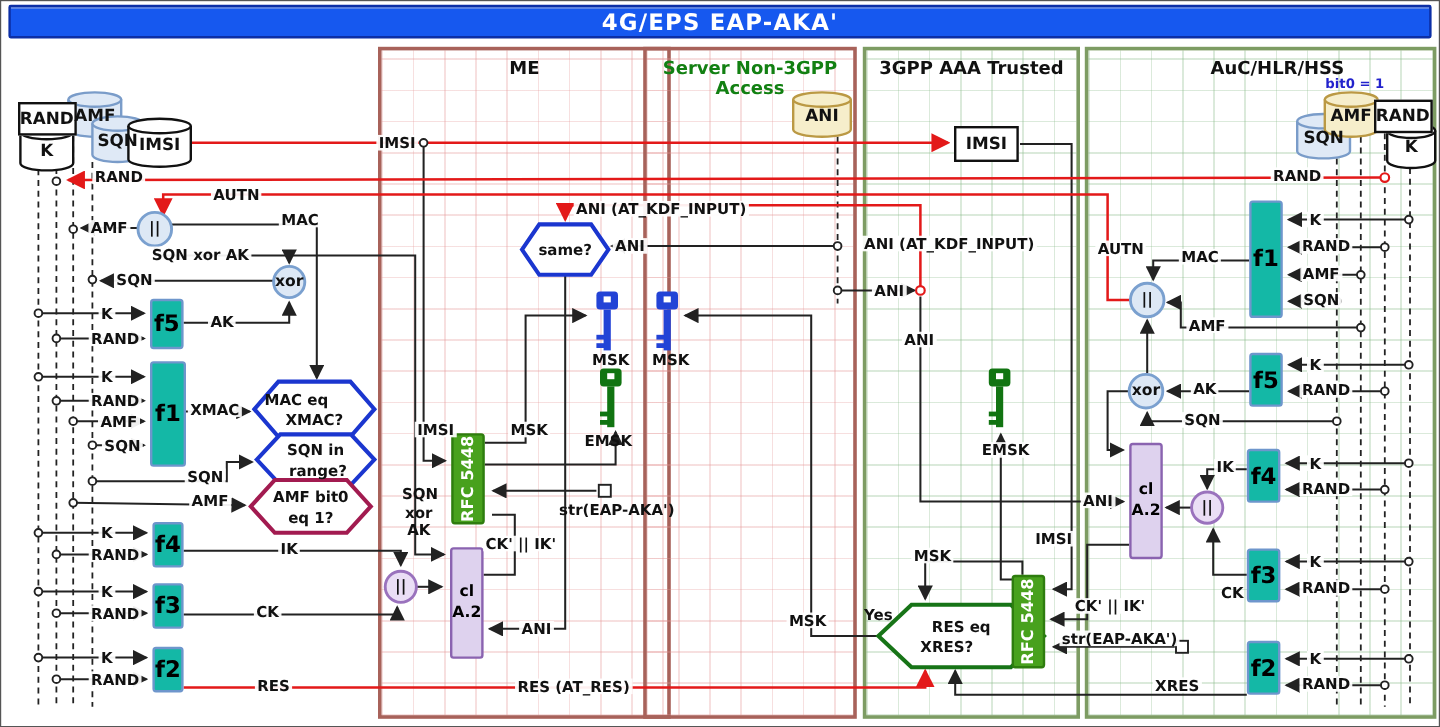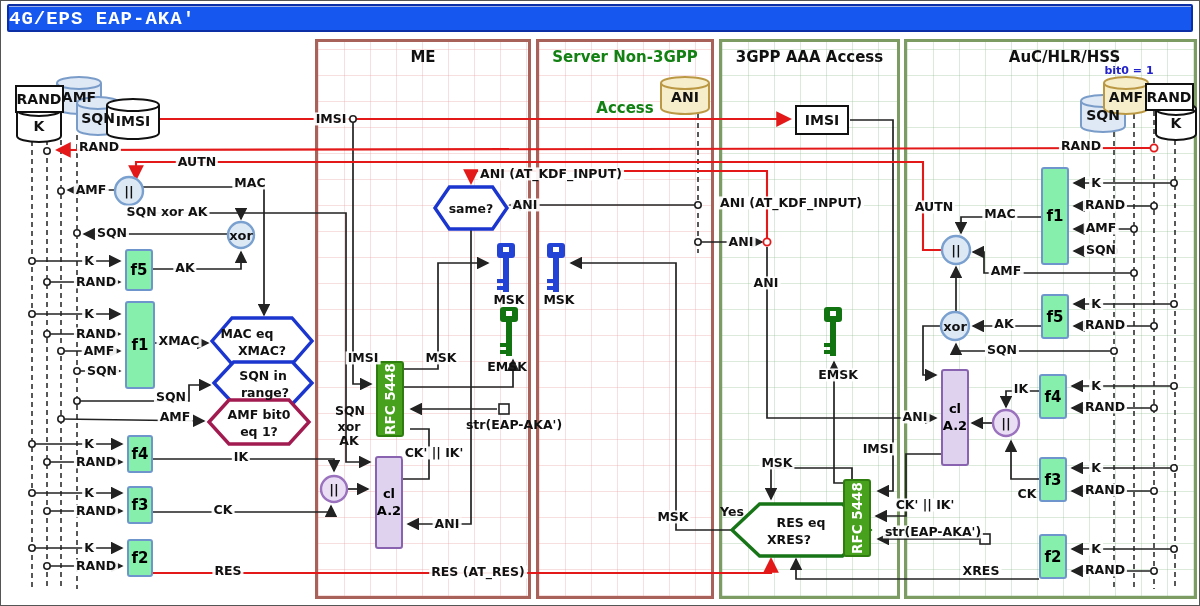--- a/index.html
+++ b/index.html
@@ -1,64 +1,64 @@
 <!DOCTYPE html>
 <html><head>
 <meta charset="utf-8">
 <style>
   html,body{margin:0;padding:0;background:#fff;font-family:"DejaVu Sans",sans-serif;}
   #stage{position:relative;width:1200px;height:606px;background:#fff;overflow:hidden;border:1px solid #555;box-sizing:border-box;}
   .titlebar{position:absolute;left:6px;top:3px;width:1186px;height:28px;background:#1658ef;
     border:2px solid #0c2fa6;border-radius:2px;box-sizing:border-box;box-shadow:0 1px 0 #9db2e8 inset;}
-  .titlebar .t{position:absolute;left:0;right:0;top:2px;color:#fff;font-size:19px;
-    font-weight:bold;letter-spacing:1px;font-family:Liberation Mono, monospace;}
+  .titlebar .t{position:absolute;left:0;right:0;top:2px;text-align:center;color:#fff;font-size:19px;
+    font-weight:bold;letter-spacing:1px;}
   .col{position:absolute;top:38px;height:560px;box-sizing:border-box;border:3px solid #000;}
   .bg-green{background-image:
      repeating-linear-gradient(0deg, rgba(135,185,135,.30) 0 1.3px, transparent 1.3px 26px),
      repeating-linear-gradient(90deg, rgba(135,185,135,.30) 0 1.3px, transparent 1.3px 26px);}
   .bg-red{background-image:
      repeating-linear-gradient(0deg, rgba(228,150,150,.30) 0 1.3px, transparent 1.3px 26px),
      repeating-linear-gradient(90deg, rgba(228,150,150,.30) 0 1.3px, transparent 1.3px 26px);}
   .hdr{position:absolute;left:0;right:0;top:6px;text-align:center;font-size:15px;font-weight:bold;}
   .hdr2{position:absolute;left:0;right:0;top:22px;text-align:center;font-size:15px;font-weight:bold;}
   #wires,#overlay{position:absolute;left:0;top:0;width:1200px;height:606px;}
   #overlay{pointer-events:none;}
   .lb,.lp,.st,.hx,.op{position:absolute;transform:translate(-50%,-50%);white-space:nowrap;color:#111;}
   .lb{font-size:12.5px;font-weight:bold;background:rgba(255,255,255,.93);padding:0 2px;line-height:1.05;}
   .lp{font-size:12.5px;font-weight:bold;line-height:1.05;}
   .st{font-size:14px;font-weight:bold;}
   .hx{font-size:12.5px;font-weight:bold;}
   .op{font-size:13px;font-weight:bold;}
   .bit0{position:absolute;transform:translate(-50%,-50%);font-size:11px;font-weight:bold;color:#2222cc;white-space:nowrap;}
-  .fbox{position:absolute;background:#86efac;border:2.5px solid #6e96cc;border-radius:3px;box-sizing:border-box;
-    display:flex;align-items:center;justify-content:center;font-size:15px;font-weight:bold;text-align:right;}
+  .fbox{position:absolute;background:#14b8a6;border:2.5px solid #6e96cc;border-radius:3px;box-sizing:border-box;
+    display:flex;align-items:center;justify-content:center;font-size:19px;font-weight:bold;text-align:right;}
   .rfc{position:absolute;background:#48a11d;border:2.5px solid #2e7d0e;border-radius:3px;box-sizing:border-box;}
   .rfc .v{position:absolute;left:50%;top:50%;transform:translate(-50%,-50%) rotate(-90deg);color:#fff;
     font-size:13.5px;font-weight:bold;white-space:nowrap;}
   .cl{position:absolute;background:#ded2ee;border:2.5px solid #8a63b0;border-radius:3px;box-sizing:border-box;
     display:flex;flex-direction:column;align-items:center;justify-content:center;font-size:13px;font-weight:bold;line-height:1.25;}
   .sbox{position:absolute;background:#fff;border:2px solid #111;box-sizing:border-box;}
 </style>
 </head>
 <body>
 
 <div id="stage">
   <div class="titlebar">
     <div class="t">4G/EPS EAP-AKA'</div>
   </div>
 
-  <div class="col bg-red" style="left:314px;width:216px;border-color:#a8625a;">
+  <div class="col bg-red" style="left:314px;width:244px;border-color:#a8625a;">
     <div class="hdr" style="color:#111;">ME</div>
   </div>
   <div class="col bg-red" style="left:535px;width:178px;border-color:#a8625a;">
     <div class="hdr" style="color:#128012;">Server Non-3GPP</div>
-    <div class="hdr2" style="color:#128012;margin-top:35px;">Access</div>
+    <div class="hdr2" style="color:#128012;">Access</div>
   </div>
   <div class="col bg-green" style="left:718px;width:181px;border-color:#7d9c63;">
-    <div class="hdr" style="color:#111;">3GPP AAA Access</div>
+    <div class="hdr" style="color:#111;">3GPP AAA Trusted</div>
   </div>
   <div class="col bg-green" style="left:903px;width:293px;border-color:#7d9c63;">
     <div class="hdr" style="color:#111;margin-left:28px;">AuC/HLR/HSS</div>
   </div>
 
   <svg id="wires" viewBox="0 0 1200 606">
     <defs>
       <marker id="ab" viewBox="0 0 8 8" refX="7" refY="4" markerWidth="7.5" markerHeight="7.5" orient="auto">
         <path d="M0,0 L8,4 L0,8 z" fill="#222"></path>
       </marker>

